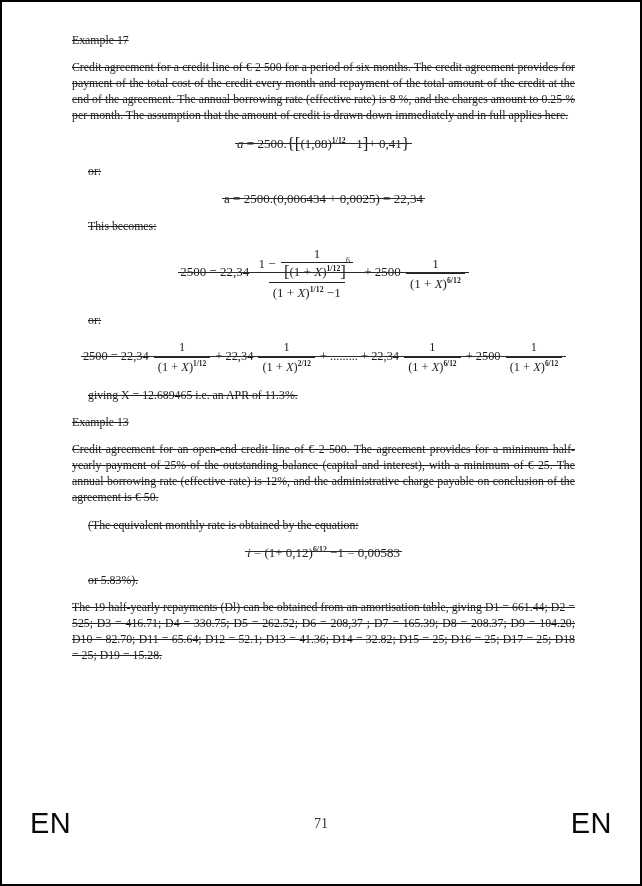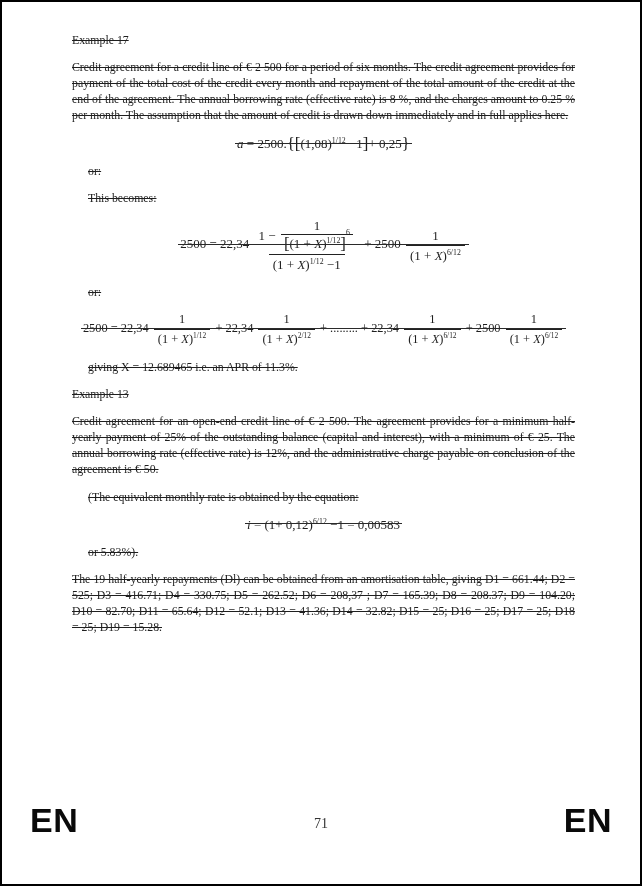--- a/index.html
+++ b/index.html
@@ -29,56 +29,59 @@
   .eqrow.small { font-size:12.4px; }
   .xeq { position:relative; display:inline-block; white-space:nowrap; }
   .xeq::after {
     content:""; position:absolute; left:-2px; right:-2px; top:50%;
     margin-top:-1px; border-top:1px solid #2a2a2a;
   }
   .frac { display:inline-flex; flex-direction:column; align-items:center;
           vertical-align:middle; text-align:center; margin:0 2px; }
   .fnum { display:inline-flex; align-items:center; justify-content:center; padding:0 4px 1px; }
   .fden { display:block; border-top:1px solid #222; padding:1px 4px 0; white-space:nowrap; }
-  sup { font-size:0.6em; line-height:0; vertical-align:super; }
+  sup { font-size:0.6em; line-height:0; vertical-align:super;font-weight:bold; }
   .pow { font-size:0.6em; line-height:0; vertical-align:top; position:relative; top:-2px; }
   .var { font-style:italic; }
   .bigbrace { font-size:1.3em; vertical-align:-8%; }
   .nested .fnum, .nested .fden { padding:0 3px; }
 
   
   .footer-en {
     position:absolute; bottom:44px;
     font-family:"Liberation Sans", sans-serif;
-    font-weight:bold; font-size:34px; color:#0a0a0a; letter-spacing:0.5px;
+    font-weight:normal; font-size:29px; color:#0a0a0a; letter-spacing:0.5px;
   }
   .footer-en.left { left:28px; }
   .footer-en.right { right:28px; }
   .page-num {
     position:absolute; bottom:52px; left:0; right:0;
     text-align:center; font-size:14px; color:#333;
   }
 </style>
 </head>
 <body>
 
 <div class="page">
   <div class="content">
 
     <p class="st heading">Example 17</p>
 
     <p class="st para">Credit agreement for a credit line of € 2 500 for a period of six months. The credit agreement provides for payment of the total cost of the credit every month and repayment of the total amount of the credit at the end of the agreement. The annual borrowing rate (effective rate) is 8 %, and the charges amount to 0.25 % per month. The assumption that the amount of credit is drawn down immediately and in full applies here.</p>
 
 
     <div class="eqrow">
-      <span class="xeq"><i class="var">a</i><span> = 2500.</span><span class="bigbrace">{[</span><span>(1,08)</span><sup>1/12</sup><span> −1</span><span class="bigbrace">]</span><span>+ 0,25</span><span class="bigbrace">}</span></span>
+      <span class="xeq"><i class="var">a</i><span> = 2500.</span><span class="bigbrace">{[</span><span>(1,08)</span><sup>1/12</sup><span> −1</span><span class="bigbrace">]</span><span>+ 0,41</span><span class="bigbrace">}</span></span>
     </div>
 
     <p class="st label">or:</p>
 
+    <div class="eqrow">
+      <span class="xeq"><span>a = 2500.(0,006434 + 0,0025) = 22,34</span></span>
+    </div>
 
     <p class="st label">This becomes:</p>
 
     <div class="eqrow">
       <span class="xeq">
         <span>2500 = 22,34</span>
         <span class="frac">
           <span class="fnum"><span>1 −</span>&nbsp;<span class="frac nested">
                 <span class="fnum">1</span>
                 <span class="fden"><span class="bigbrace">[</span><span>(1 + </span><i class="var">X</i><span>)</span><sup>1/12</sup><span class="bigbrace">]</span><span class="pow">6</span></span>

